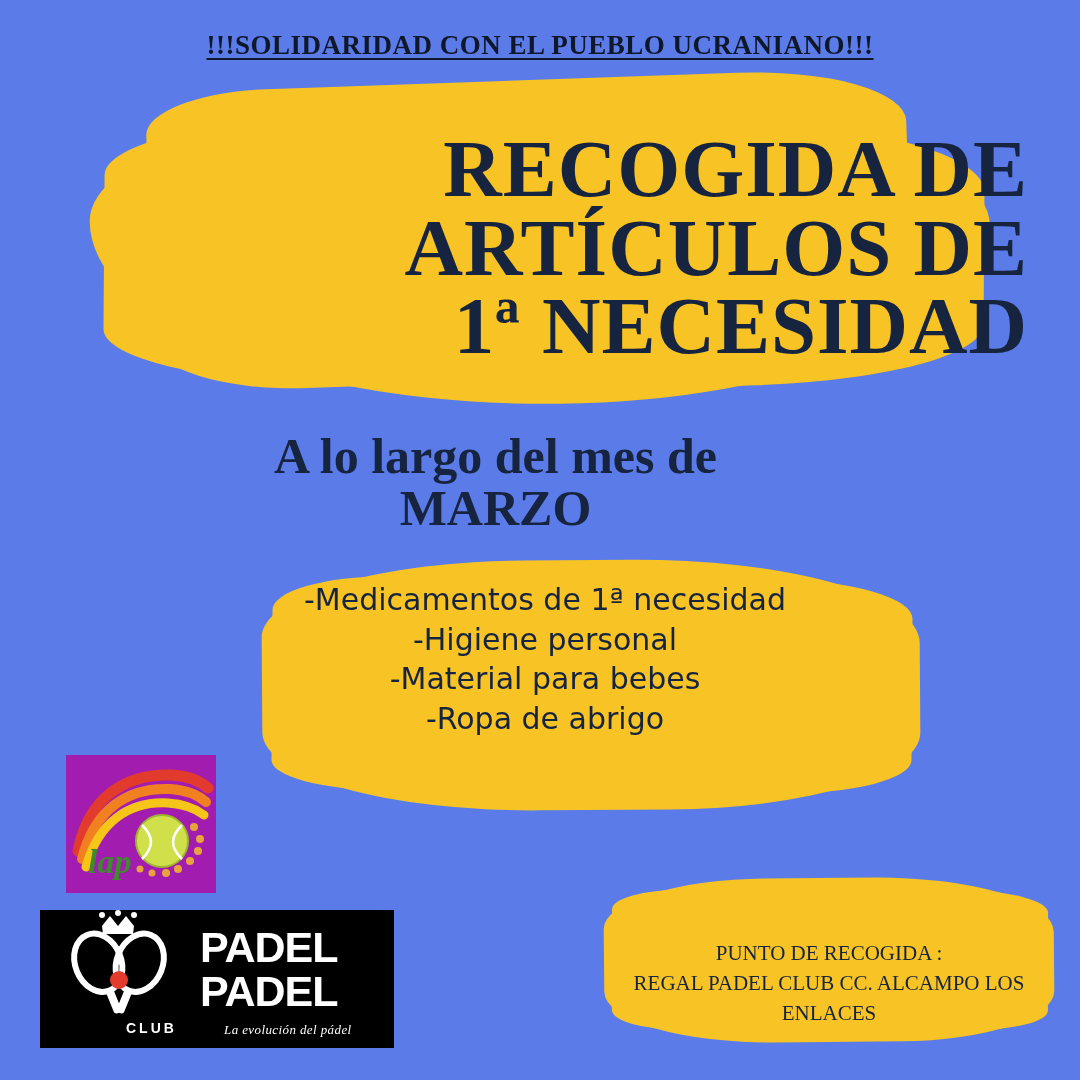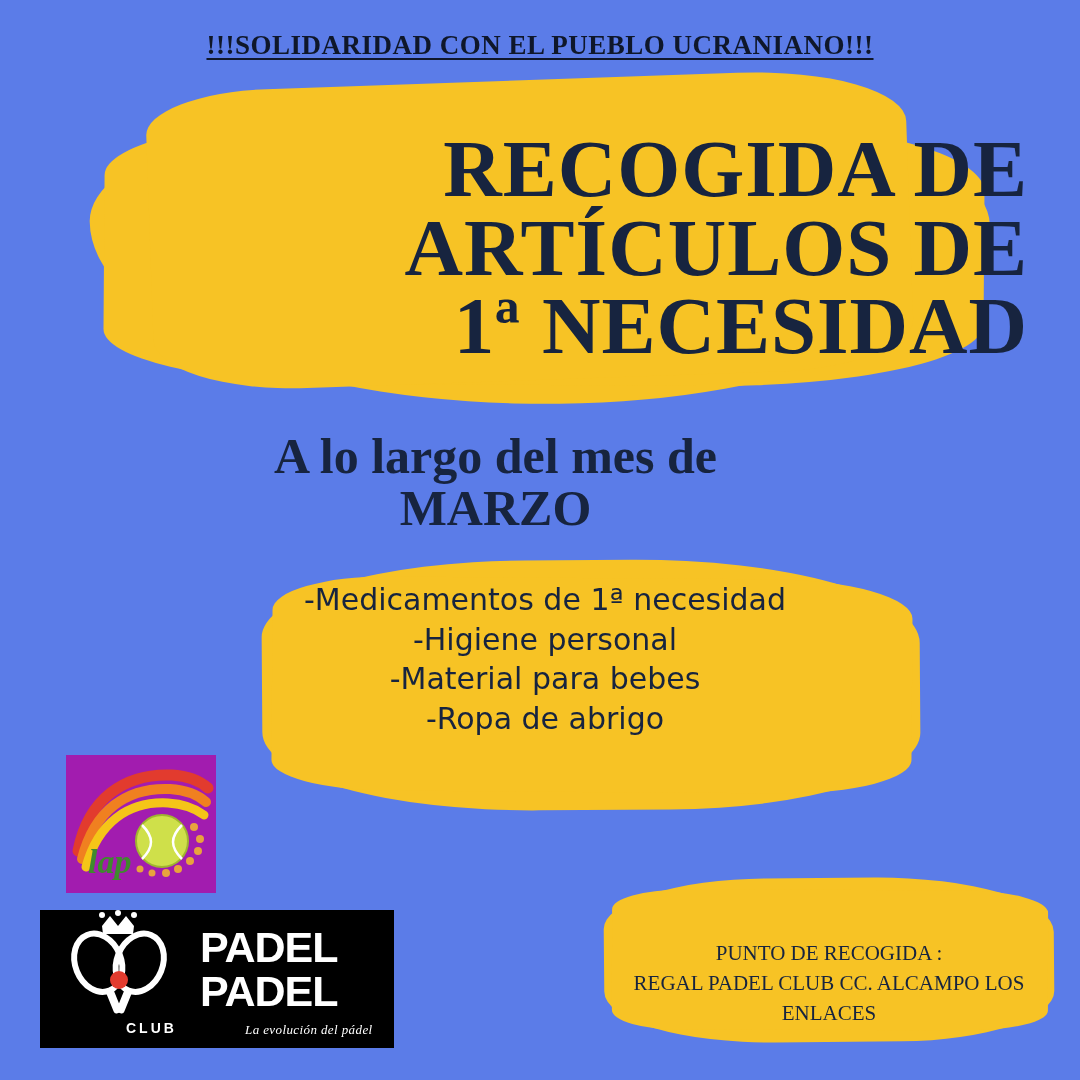--- a/index.html
+++ b/index.html
@@ -211,21 +211,21 @@
     color: #ffffff;
     font-family: "Liberation Sans", sans-serif;
     font-weight: bold;
     font-size: 43px;
     line-height: 1.02;
     letter-spacing: -1px;
   }
   .regal-text span { display: block; }
   .regal-tag {
     position: absolute;
-    left: 205px;
+    left: 184px;
     top: 112px;
     color: #ffffff;
     font-family: "Liberation Serif", serif;
     font-style: italic;
     font-size: 13px;
     letter-spacing: 0.4px;
   }
   .club-word {
     position: absolute;
     left: 86px;

